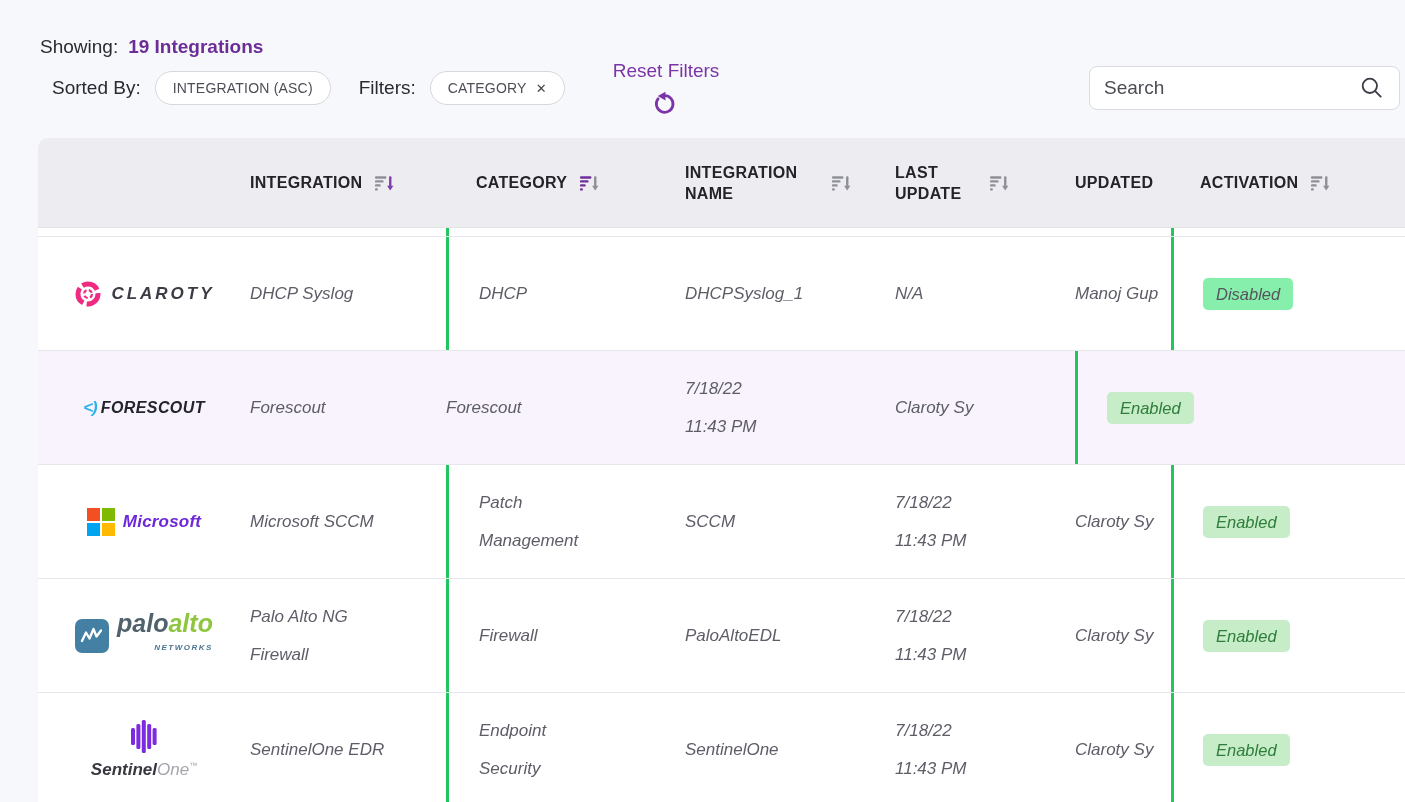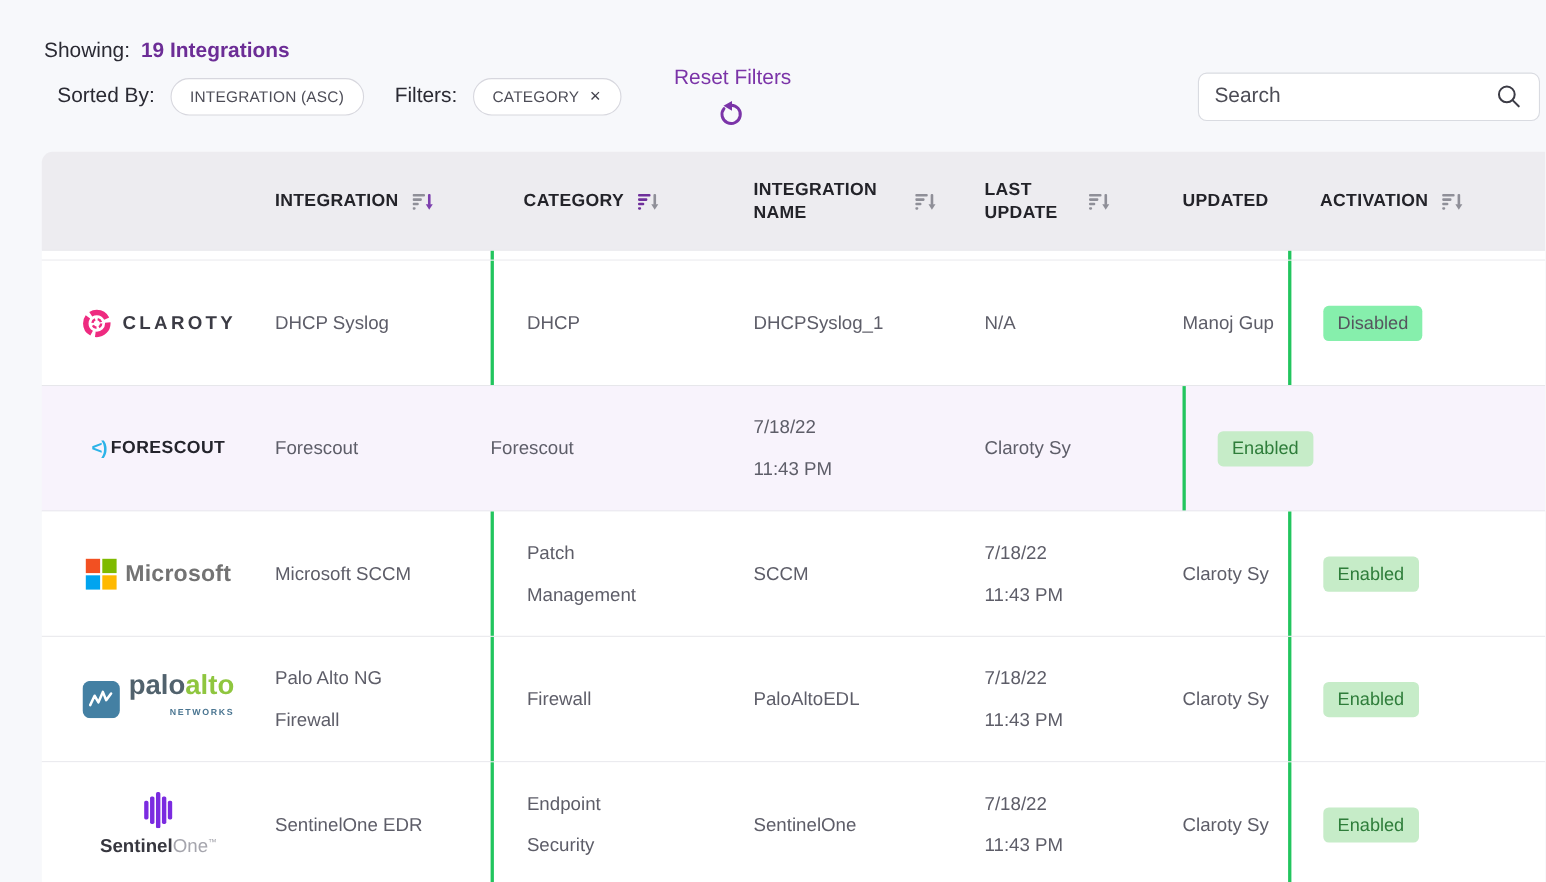--- a/index.html
+++ b/index.html
@@ -39,21 +39,21 @@
   .hp-act { padding-left:29px; }
   .sort-icon { margin-left:13px; flex:0 0 auto; cursor:pointer; }
   .sort-icon .b { fill:#8f8f98; }
   .sort-icon .a { fill:#8f8f98; }
   .sort-icon.arrow-active .a { fill:#7d3fae; }
   .sort-icon.bars-active  .b { fill:#6f2f9b; }
 
   .row { height:114px; background:#fff; border-bottom:1px solid #e7e7eb; }
   .row.highlight { background:#f8f3fc; }
   .row.sliver { height:9px; }
-  .cell { height:100%; display:flex; align-items:center; font-size:17px; color:#5d5d68; line-height:38px; }
+  .cell { height:100%; display:flex; align-items:center; font-size:17px; color:#5d5d68; line-height:38px;font-style:italic; }
   .bl { border-left:3px solid #22c55e; }
   .c-cat { padding-left:30px; }
   .c-act { padding-left:29px; }
   .c-upd { overflow:hidden; white-space:nowrap; }
   .c-last { flex-direction:column; justify-content:center; align-items:flex-start; }
   .c-int span { display:block; width:142px; }
   .c-cat span { display:block; width:120px; }
 
   .badge { display:inline-block; padding:6px 13px; border-radius:5px; font-size:16.5px; line-height:20px; }
   .badge[data-state="disabled"] { background:#86efac; color:#55555e; }
@@ -62,21 +62,21 @@
   
   .c-logo { justify-content:center; }
   .logo { display:flex; align-items:center; gap:8px; }
   .claroty-text { font-size:17px; font-weight:800; letter-spacing:3px; color:#3b3b44; }
   .fs-mark { font-size:17px; font-weight:800; color:#2cb3e8; letter-spacing:-1px; }
   .fs-text { font-size:16px; font-weight:800; color:#24242c; letter-spacing:.4px; }
   .ms-grid { display:inline-grid; grid-template-columns:13px 13px; grid-template-rows:13px 13px; gap:2px; }
   .ms-grid i { display:block; }
   .ms-sq1 { background:#f25022; } .ms-sq2 { background:#7fba00; }
   .ms-sq3 { background:#00a4ef; } .ms-sq4 { background:#ffb900; }
-  .ms-text { font-size:21px; font-weight:600; color:#737373; letter-spacing:.2px; }
+  .ms-text { font-size:17px; font-weight:600; color:#6d28d9; letter-spacing:.2px; }
   .pa-text { display:flex; flex-direction:column; align-items:flex-end; line-height:24px; }
   .pa-main { font-size:25px; font-weight:700; }
   .pa-palo { color:#51626d; } .pa-alto { color:#8fc63f; }
   .pa-sub { font-size:8px; letter-spacing:1.5px; color:#4a7591; font-weight:700; margin-top:1px; }
   .s1 { display:flex; flex-direction:column; align-items:center; gap:3px; }
   .s1-line { line-height:20px; }
   .s1-bold { font-size:17px; font-weight:700; color:#37373f; }
   .s1-light { font-size:17px; color:#a5a5ad; }
   .s1-tm { font-size:8px; color:#a5a5ad; vertical-align:super; }
 </style>

